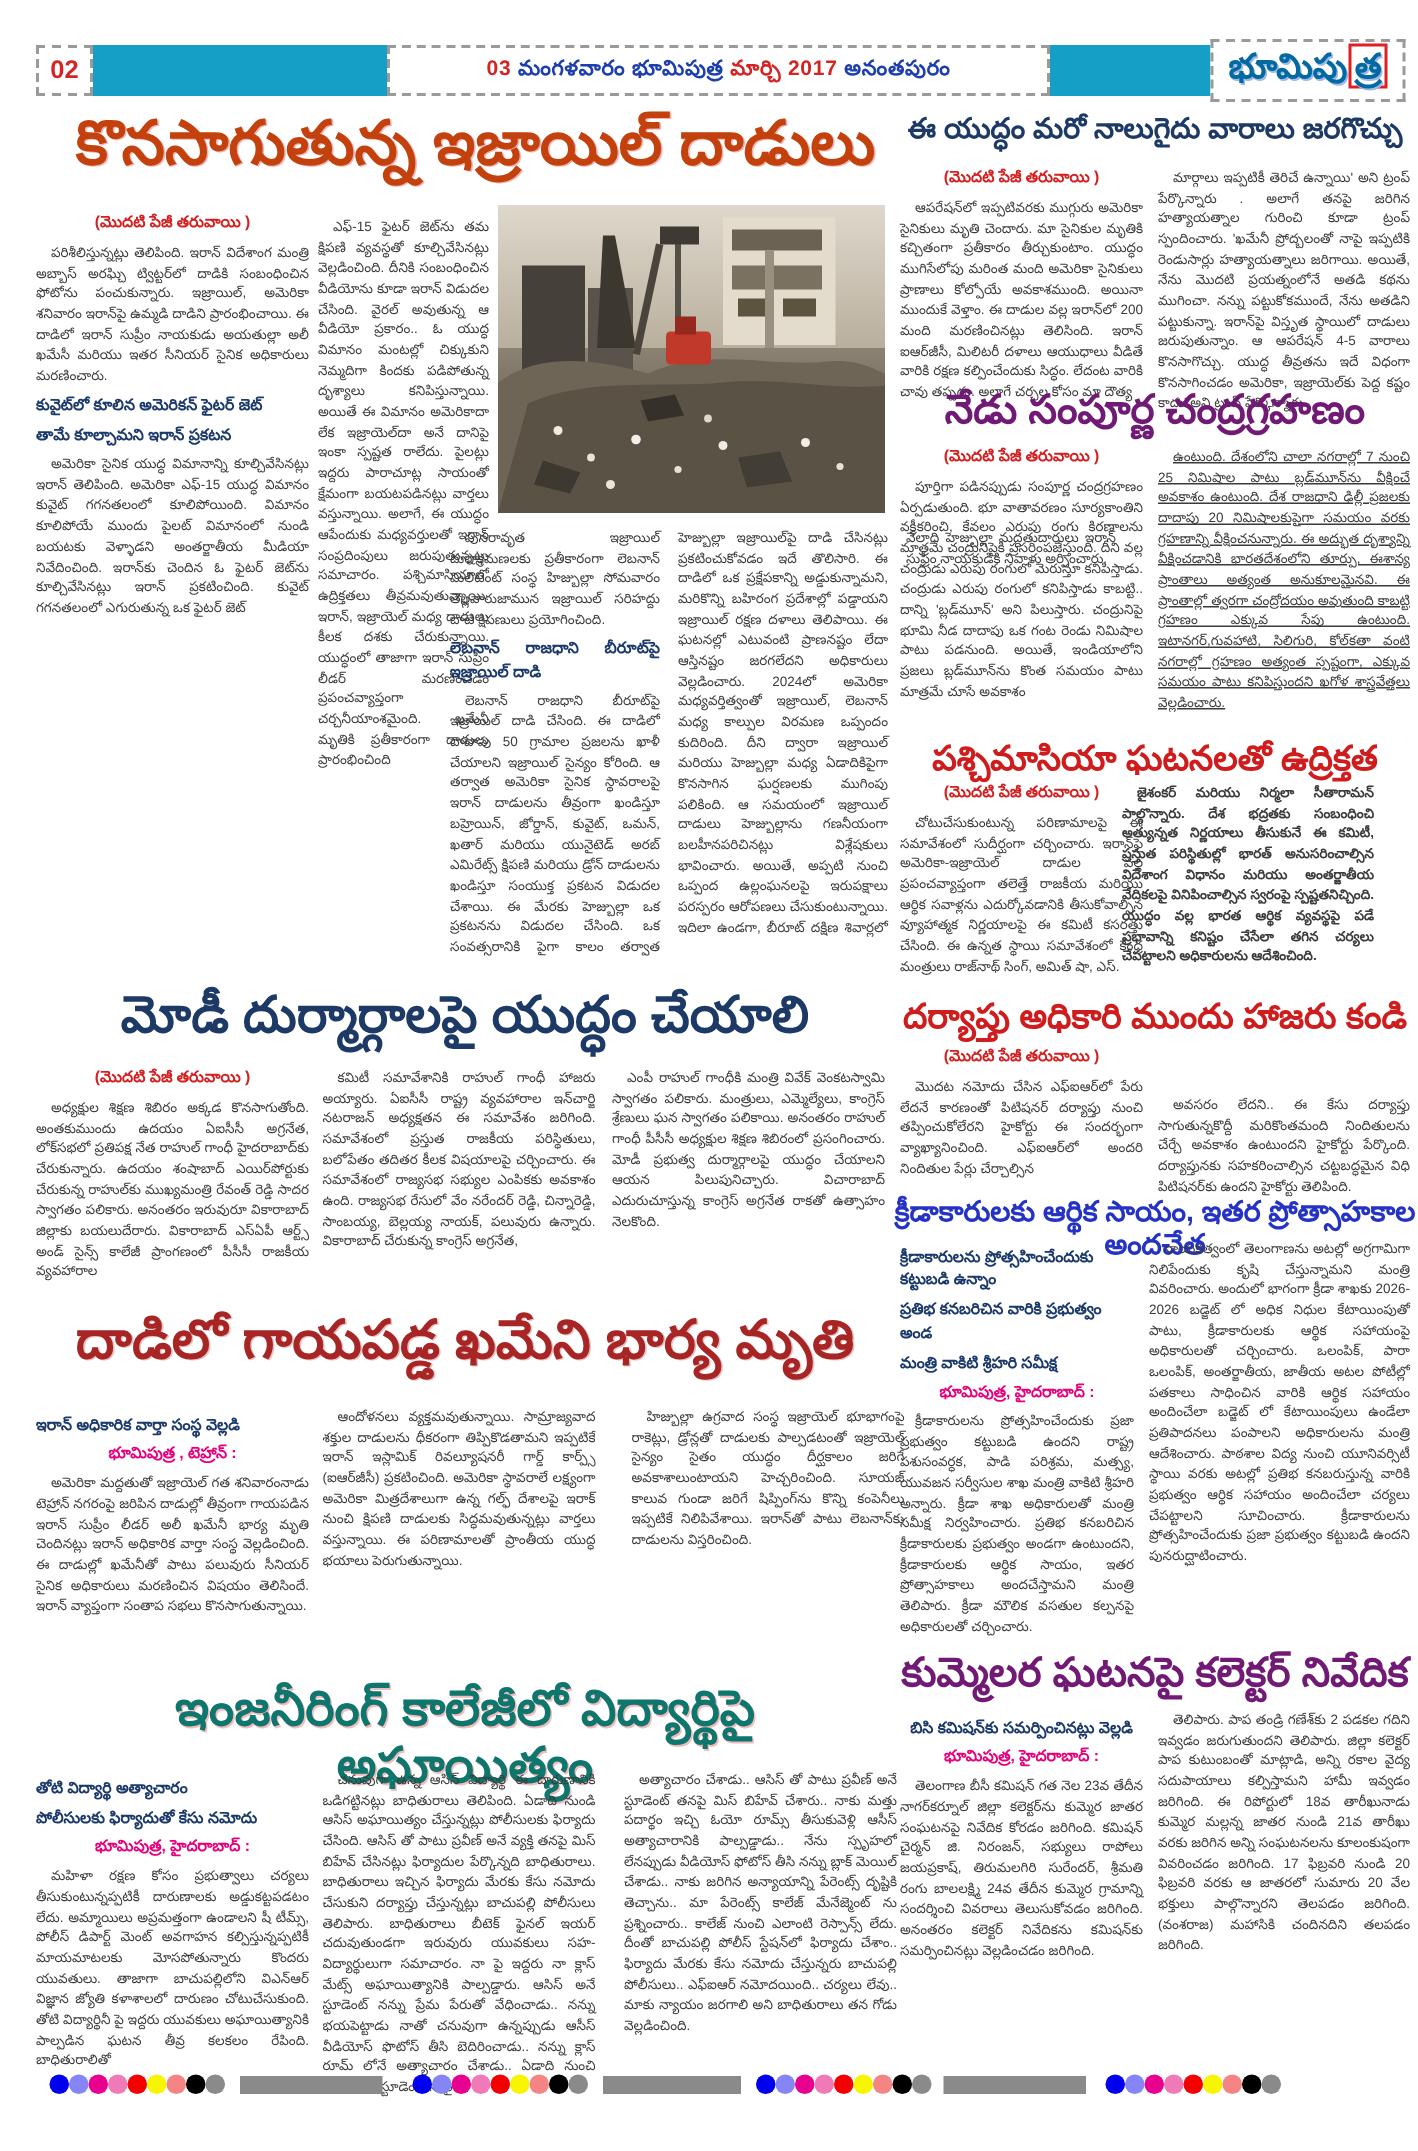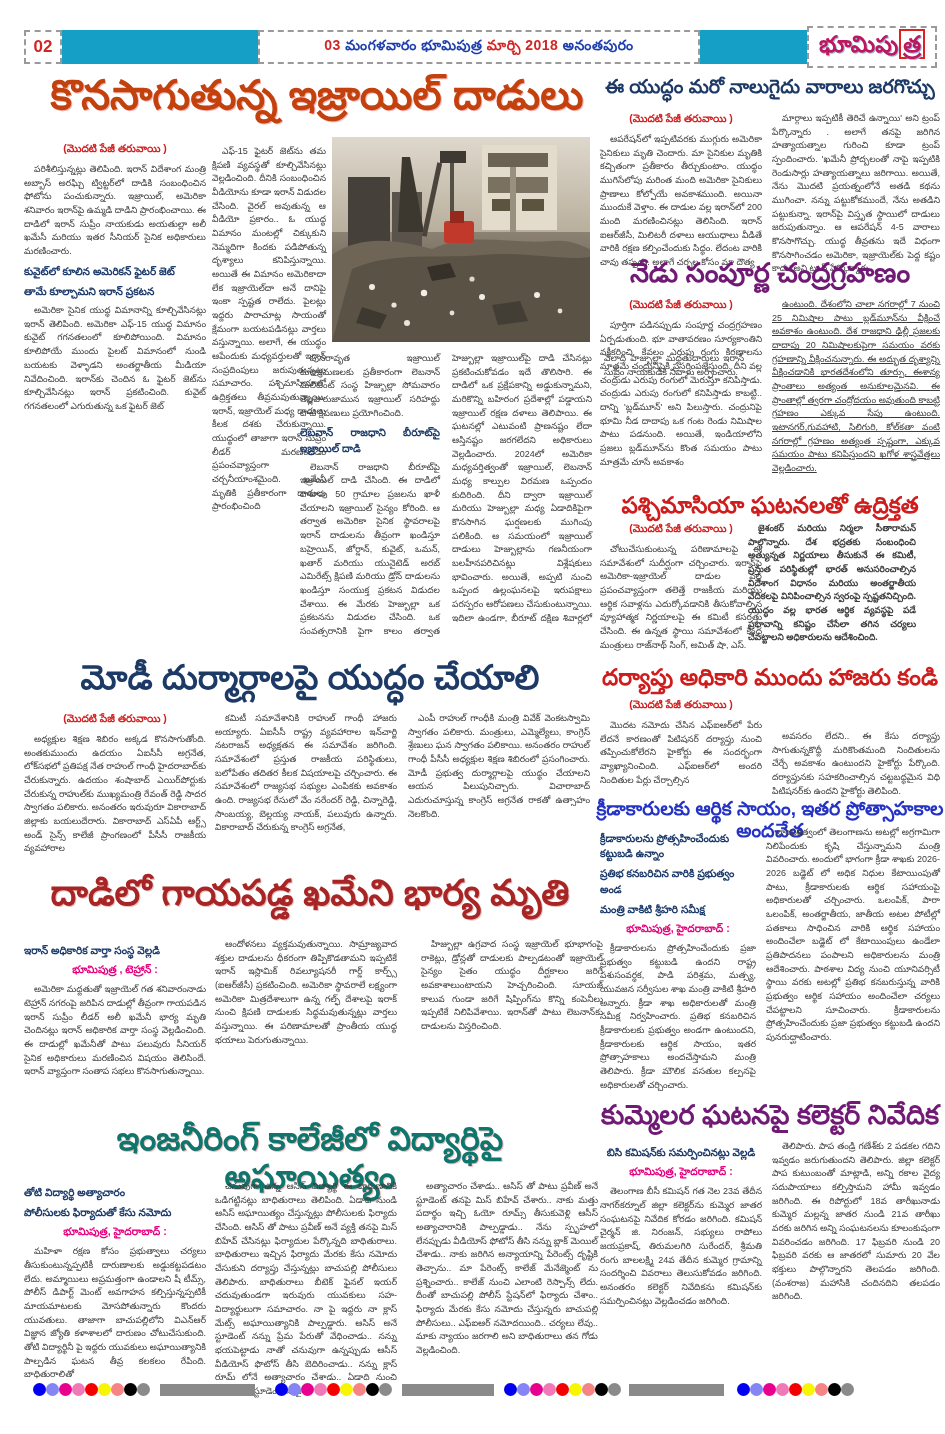--- a/index.html
+++ b/index.html
@@ -11,21 +11,21 @@
   }
   .abs { position:absolute; }
 
   
   .teal-bar { background:#169fc6; height:34px; top:30px; }
   .dash-box { background:#ffffff; border:2px dashed #9a9a9a; display:flex; align-items:center; justify-content:center; }
   .page-num { color:#d42424; font-weight:bold; font-size:17px; font-family:"Liberation Sans",sans-serif; }
   .date-line { font-size:14px; font-weight:bold; white-space:nowrap; letter-spacing:.5px; }
   .date-red { color:#d42424; }
   .date-blue { color:#1d3fae; }
-  .logo-text { font-size:23px; font-weight:800; color:#be185d; text-shadow:1px 1px 0 #9db9e8; white-space:nowrap; }
+  .logo-text { font-size:23px; font-weight:800; color:#0369a1; text-shadow:1px 1px 0 #9db9e8; white-space:nowrap; }
   .logo-last { border:2px solid #e02020; padding:0 2px; margin-left:1px; }
 
   
   .hl { font-weight:800; text-align:center; line-height:1.15; }
   .hl-main { color:#c2410c; font-size:41px; text-shadow:1px 1px 0 #f6b0b0; }
   .hl-navy-sm { color:#1d3a66; font-size:19px; }
   .hl-navy-lg { color:#1d3a66; font-size:34px; }
   .hl-red-lg { color:#701a75; font-size:27px; }
   .hl-red-md { color:#cf1d1d; font-size:23px; }
   .hl-maroon { color:#a82525; font-size:36px; text-shadow:1px 1px 0 #e8c0c0; }
@@ -55,21 +55,21 @@
   <div class="abs teal-bar" style="left:62px; width:745px;"></div>
   <div class="abs dash-box" style="left:24px; top:30px; width:38px; height:34px;">
     <span class="page-num">02</span>
   </div>
   <div class="abs dash-box" style="left:258px; top:30px; width:442px; height:34px;">
     <div class="date-line">
       <span class="date-red">03</span>
       <span class="date-blue">మంగళవారం</span>
       <span class="date-blue">భూమిపుత్ర</span>
       <span class="date-red">మార్చి</span>
-      <span class="date-red">2018</span>
+      <span class="date-red">2017</span>
       <span class="date-blue">అనంతపురం</span>
     </div>
   </div>
   <div class="abs dash-box" style="left:807px; top:26px; width:130px; height:42px;">
     <span class="logo-text"><span>భూమిపు</span><span class="logo-last">త్ర</span></span>
   </div>
 
   <div class="abs hl hl-main" style="left:36px; top:72px; width:562px;">కొనసాగుతున్న ఇజ్రాయిల్ దాడులు</div>
 
   <div class="abs" style="left:24px; top:142px; width:182px; height:505px;">

